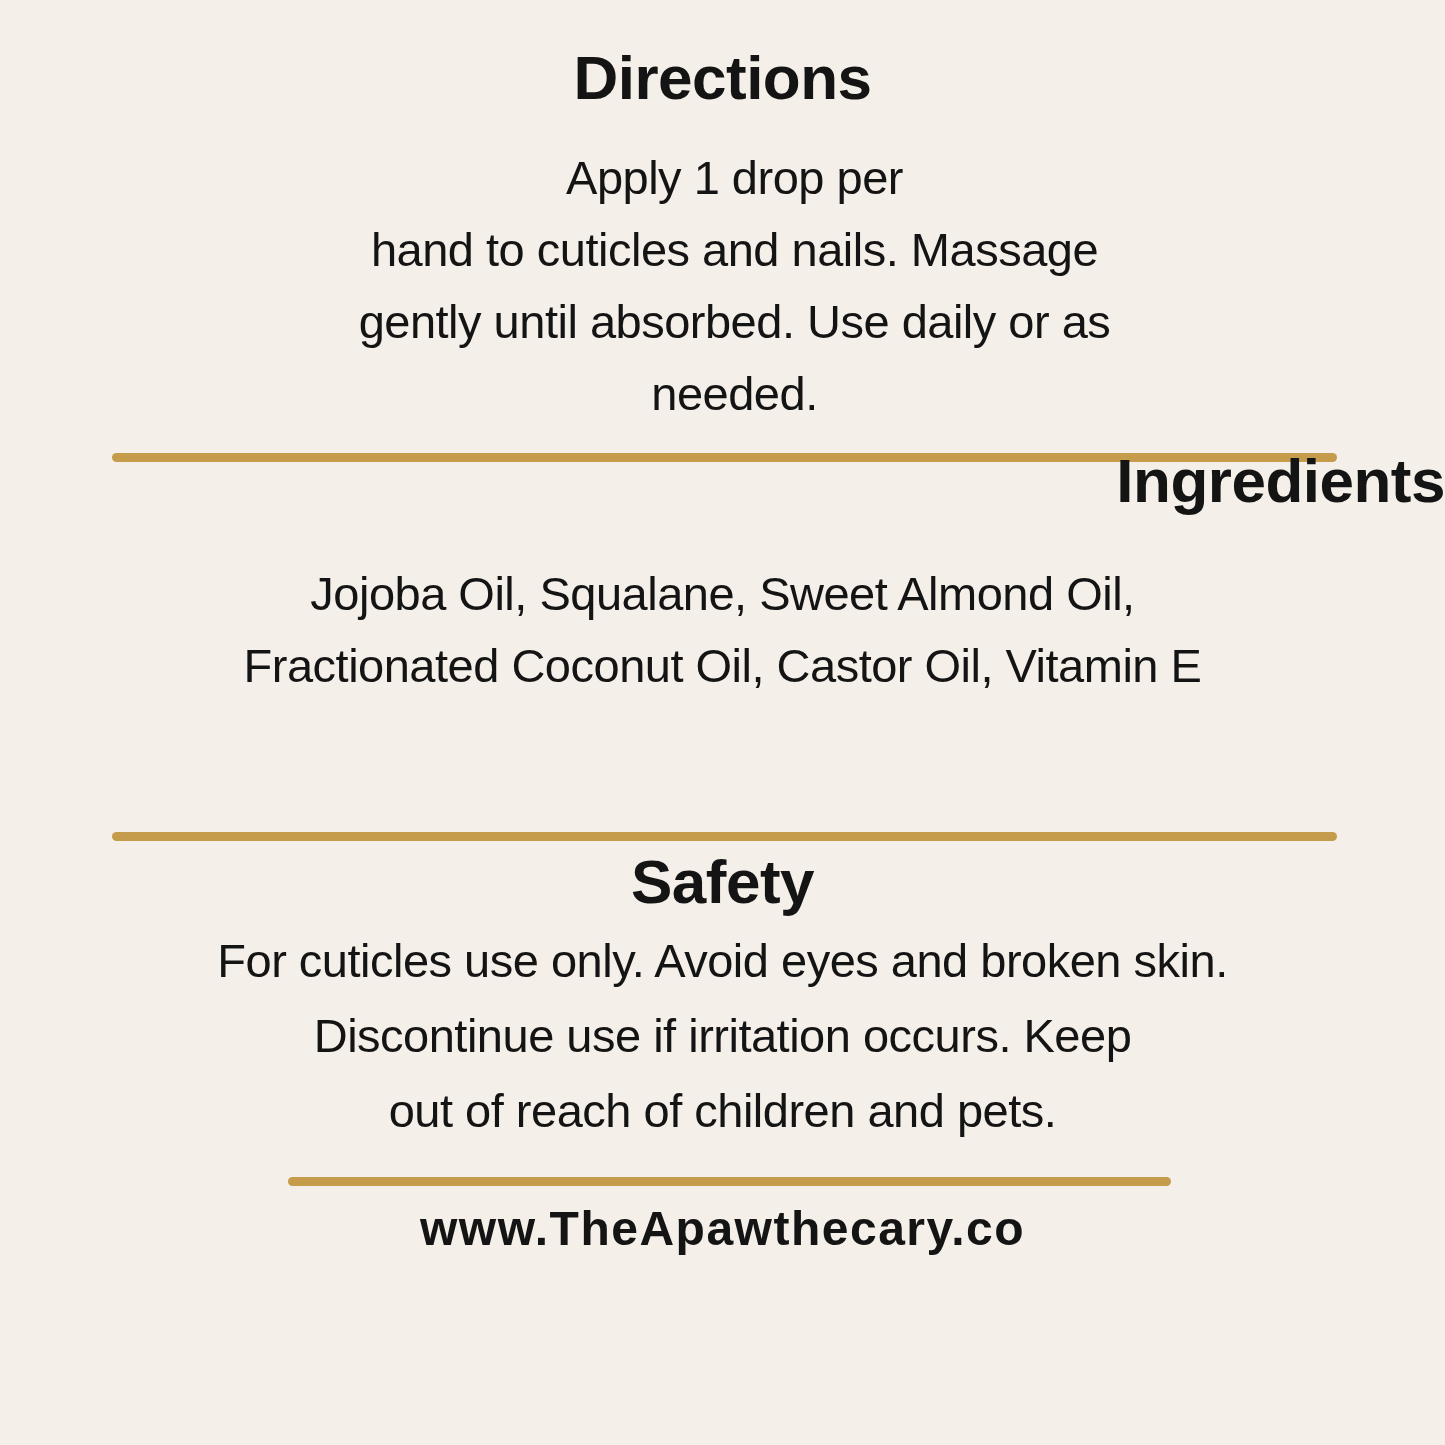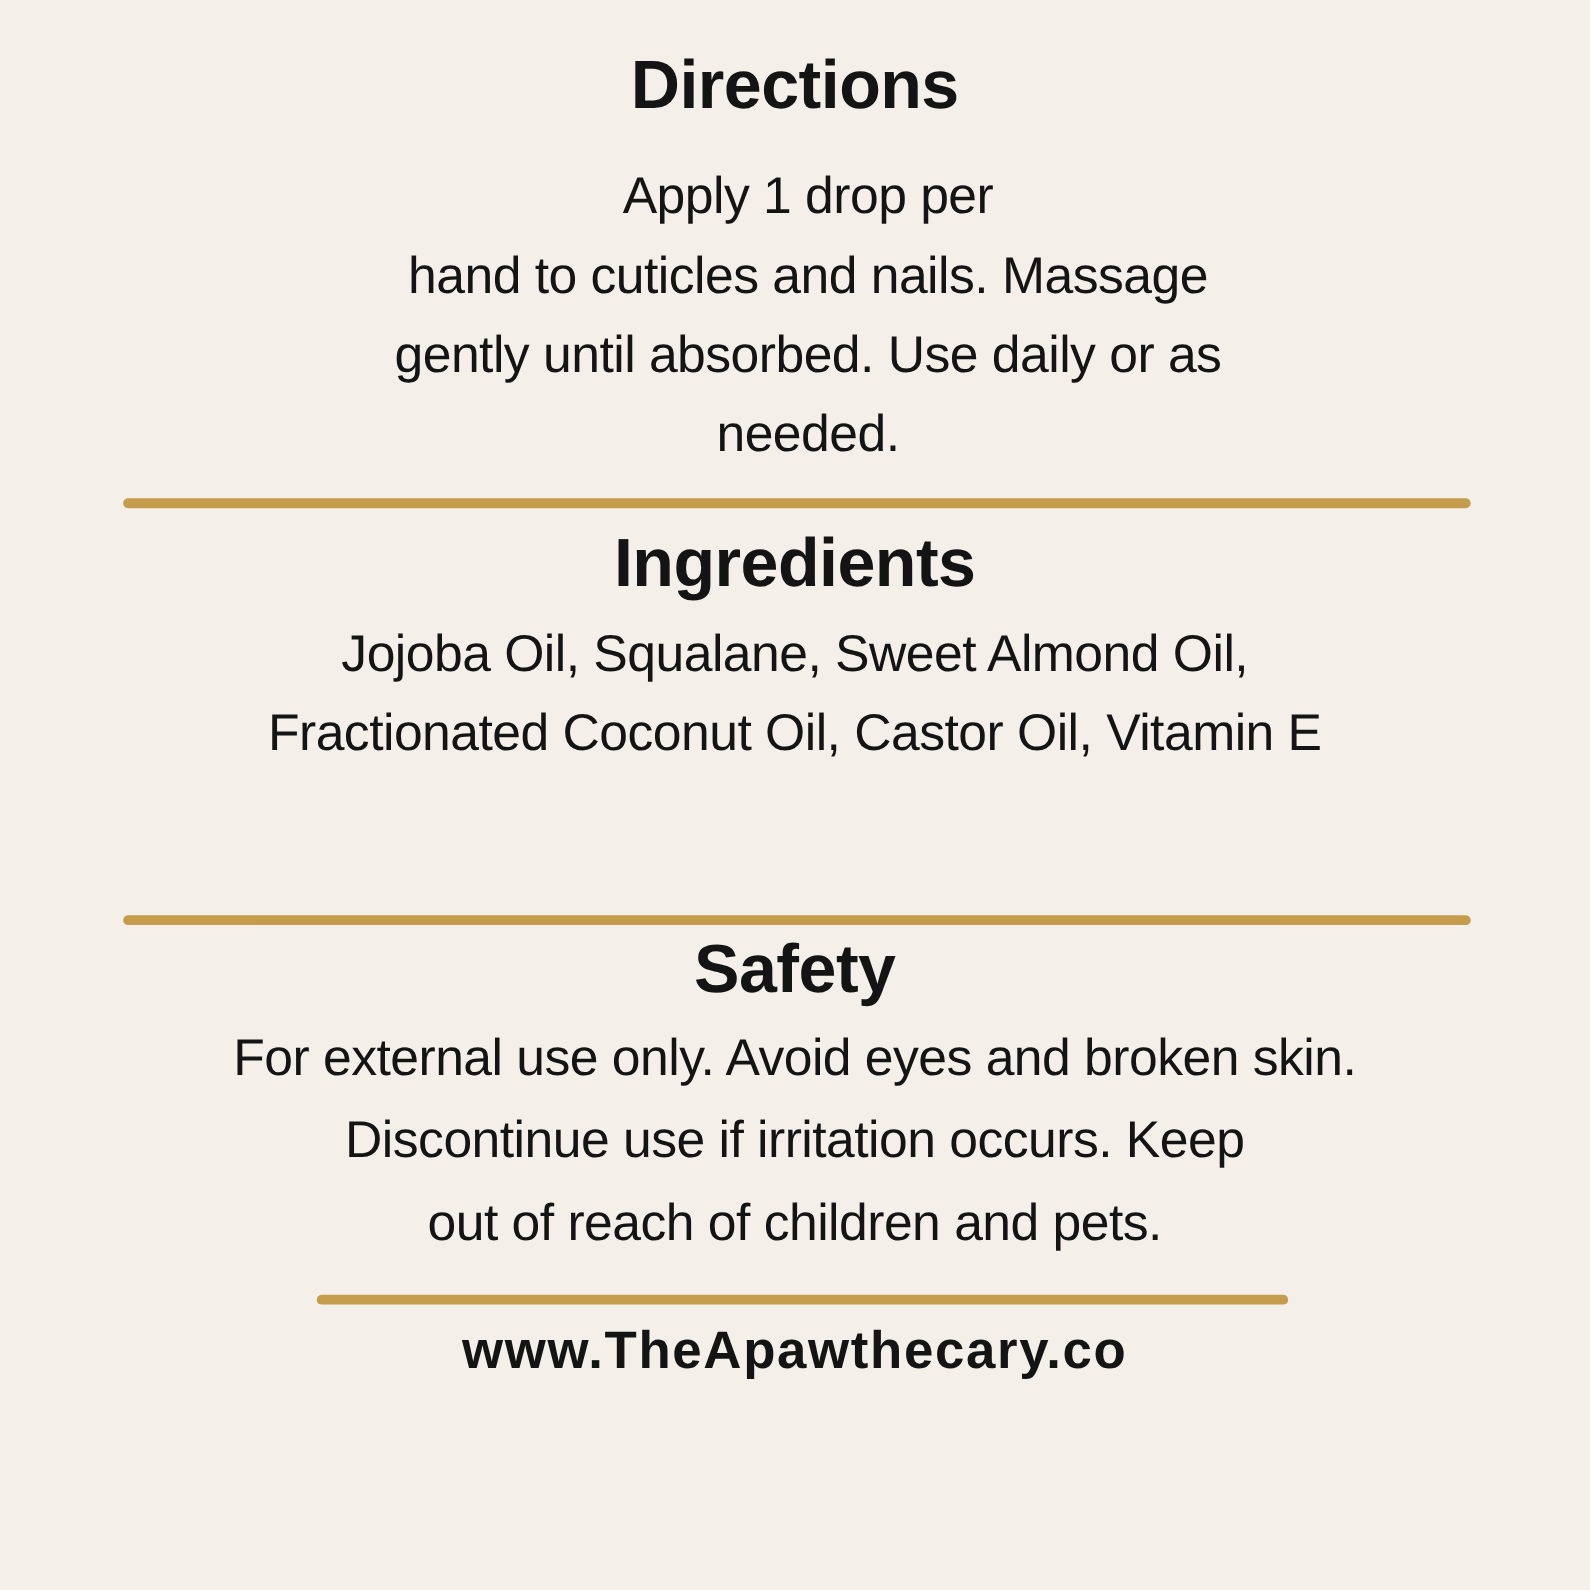--- a/index.html
+++ b/index.html
@@ -42,21 +42,21 @@
   .divider {
     position: absolute;
     height: 9px;
     border-radius: 5px;
     background: var(--divider);
   }
 
   .directions-heading   { top: 41px; }
   .directions-body      { top: 142px; padding-left: 24px; }
   .divider-1            { top: 453px;  left: 112px; width: 1225px; }
-  .ingredients-heading  { top: 476px; }
+  .ingredients-heading  { top: 444px; text-align: right; }
   .ingredients-body     { top: 558px; }
   .divider-2            { top: 832px;  left: 112px; width: 1225px; }
   .safety-heading       { top: 845px; }
   .safety-body          { top: 923px; line-height: 75px; }
   .divider-3            { top: 1177px; left: 288px; width: 883px; }
   .website-line {
     position: absolute;
     left: 0; top: 1196px;
     width: 100%;
     text-align: center;
@@ -92,21 +92,21 @@
 
   <div class="heading ingredients-heading">Ingredients</div>
 
   <div class="body-text ingredients-body">Jojoba Oil, Squalane, Sweet Almond Oil,
 Fractionated Coconut Oil, Castor Oil, Vitamin E</div>
 
   <div class="divider divider-2"></div>
 
   <div class="heading safety-heading">Safety</div>
 
-  <div class="body-text safety-body">For external use only. Avoid eyes and broken skin.
+  <div class="body-text safety-body">For cuticles use only. Avoid eyes and broken skin.
 Discontinue use if irritation occurs. Keep
 out of reach of children and pets.</div>
 
   <div class="divider divider-3"></div>
 
   <div class="website-line">www.TheApawthecary.co</div>
 
 
 </div>
 

